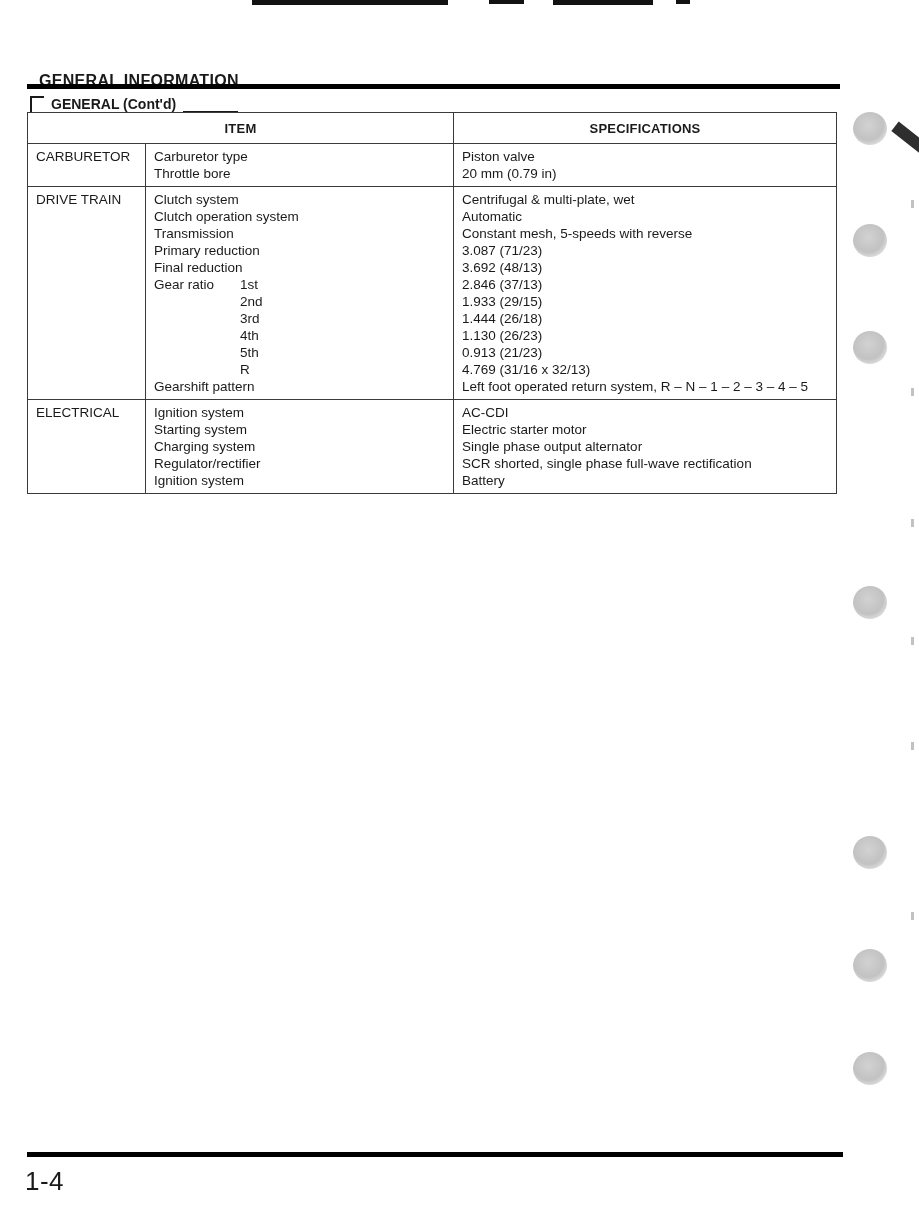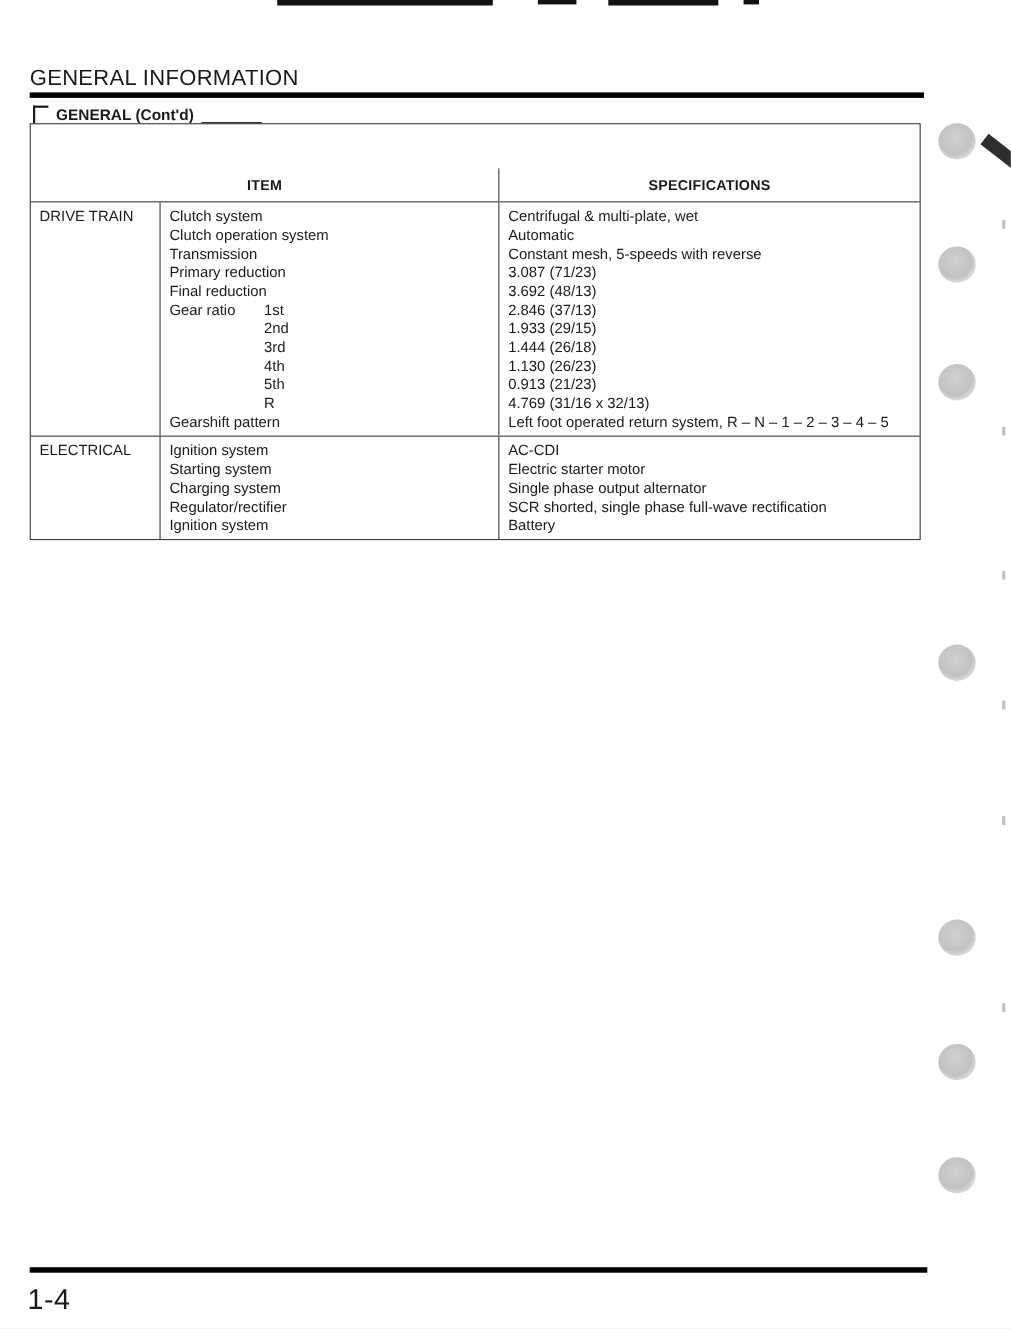--- a/index.html
+++ b/index.html
@@ -23,22 +23,22 @@
     background:#2e2e2e;transform:rotate(38deg);
   }
   .binder-hole{
     position:absolute;width:34px;height:33px;border-radius:50%;
     background:radial-gradient(circle at 45% 40%, #d2d2d2 0%, #c2c2c2 55%, rgba(195,195,195,0) 100%);
   }
   .edge-tick{position:absolute;left:911px;width:3px;height:8px;background:#c2c2c2;}
 
   
   .h-title{
-    position:absolute;left:27px;top:60px;margin:0;
-    font-size:20px;font-weight:normal;letter-spacing:.3px;
+    position:absolute;left:27px;top:60px;margin:12px;
+    font-size:16px;font-weight:bold;letter-spacing:.3px;
   }
   .rule-top{position:absolute;left:27px;top:84px;width:813px;height:5px;background:#000;}
 
   
   .sec-row{position:absolute;left:30px;top:97px;display:flex;align-items:flex-end;height:16px;}
   .sec-corner{
     display:inline-block;width:12px;height:15px;
     border-top:2px solid #1a1a1a;border-left:2px solid #1a1a1a;
     margin-top:8px;margin-right:7px;
   }
@@ -51,21 +51,21 @@
     border:1.5px solid #3a3a3a;
     font-size:13.5px;
     background:#fff;
   }
   .thead{
     display:grid;grid-template-columns:426px 1fr;
     border-bottom:1.5px solid #3a3a3a;
   }
   .th{
     text-align:center;font-weight:bold;font-size:13px;
-    padding:8px 4px 7px 4px;letter-spacing:.2px;margin-top:40px;
+    padding:8px 4px 7px 4px;letter-spacing:.2px;
   }
   .th-item{border-right:1.5px solid #3a3a3a;}
   .sect{
     display:grid;grid-template-columns:118px 308px 1fr;
     border-bottom:1.5px solid #3a3a3a;
   }
   .sect:last-child{border-bottom:none;}
   .cell{padding:4px 8px 4px 8px;}
   .cat{border-right:1.5px solid #3a3a3a;font-size:13.5px;padding-top:5px;}
   .items{border-right:1.5px solid #3a3a3a;}
@@ -114,20 +114,31 @@
     <span class="sec-dash"></span>
   </div>
 
   <div class="tbl">
     <div class="thead">
       <div class="th th-item">ITEM</div>
       <div class="th">SPECIFICATIONS</div>
     </div>
     <div id="tbody">
         <div class="sect">
+          <div class="cell cat">CARBURETOR</div>
+          <div class="cell items">
+            <div class="line">Carburetor type</div>
+            <div class="line">Throttle bore</div>
+          </div>
+          <div class="cell specs">
+            <div class="line">Piston valve</div>
+            <div class="line">20 mm (0.79 in)</div>
+          </div>
+        </div>
+        <div class="sect">
           <div class="cell cat">DRIVE TRAIN</div>
           <div class="cell items">
             <div class="line">Clutch system</div>
             <div class="line">Clutch operation system</div>
             <div class="line">Transmission</div>
             <div class="line">Primary reduction</div>
             <div class="line">Final reduction</div>
             <div class="line"><span class="i-main">Gear ratio</span><span>1st</span></div>
             <div class="line"><span class="i-main"></span><span>2nd</span></div>
             <div class="line"><span class="i-main"></span><span>3rd</span></div>

